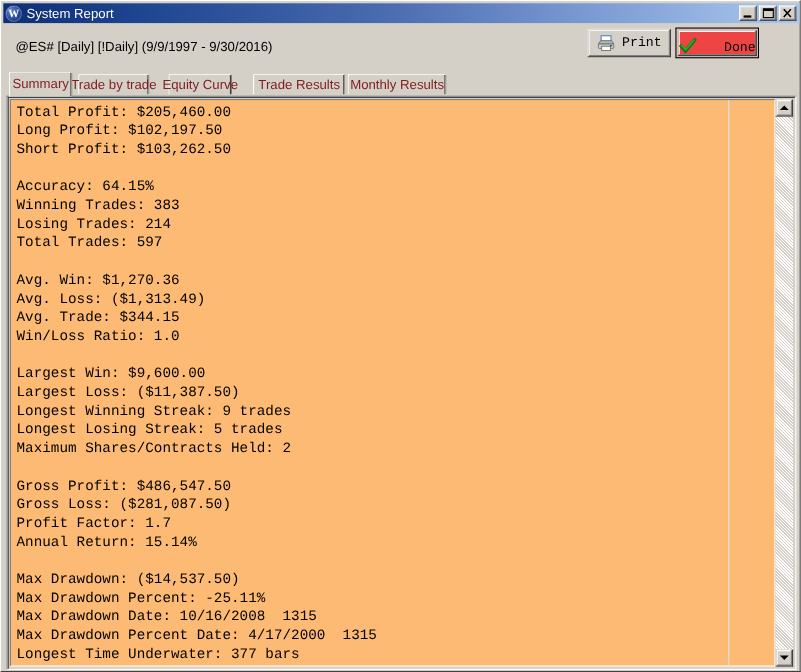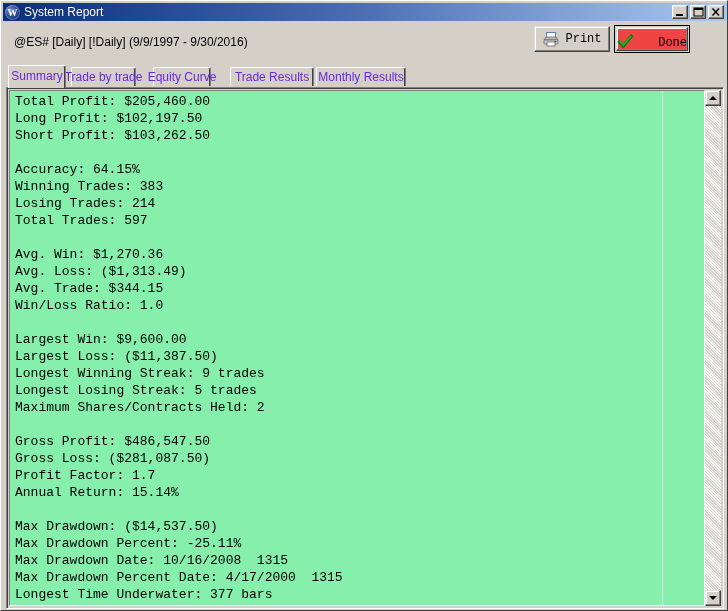--- a/index.html
+++ b/index.html
@@ -140,21 +140,21 @@
     position: absolute;
     top: 2px;
     height: 19px;
     box-sizing: border-box;
     background: #d4d0c8;
     border: 1px solid #ffffff;
     border-right-color: #808080;
     border-bottom: none;
     box-shadow: inset -1px 0 0 #404040;
     font-size: 12px;
-    color: #6d28d9;
+    color: #7f1d1d;
     display: flex;
     align-items: center;
     justify-content: center;
     padding: 0 6px;
     cursor: default;
     border-radius: 2px 2px 0 0;
     white-space: nowrap;
   }
   .tab.active {
     top: 0px;
@@ -178,21 +178,21 @@
     border-bottom-color: #ffffff;
     box-shadow: inset 1px 1px 0 #404040;
   }
   .report-area {
     position: absolute;
     left: 2px;
     top: 2px;
     width: 696px;
     height: 516px;
     box-sizing: border-box;
-    background: #86efac;
+    background: #fdba74;
     border: 1px solid #808080;
     border-right-color: #ffffff;
     border-bottom-color: #ffffff;
     overflow: hidden;
   }
   .margin-guide {
     position: absolute;
     left: 652px;
     top: 0;
     width: 1px;

